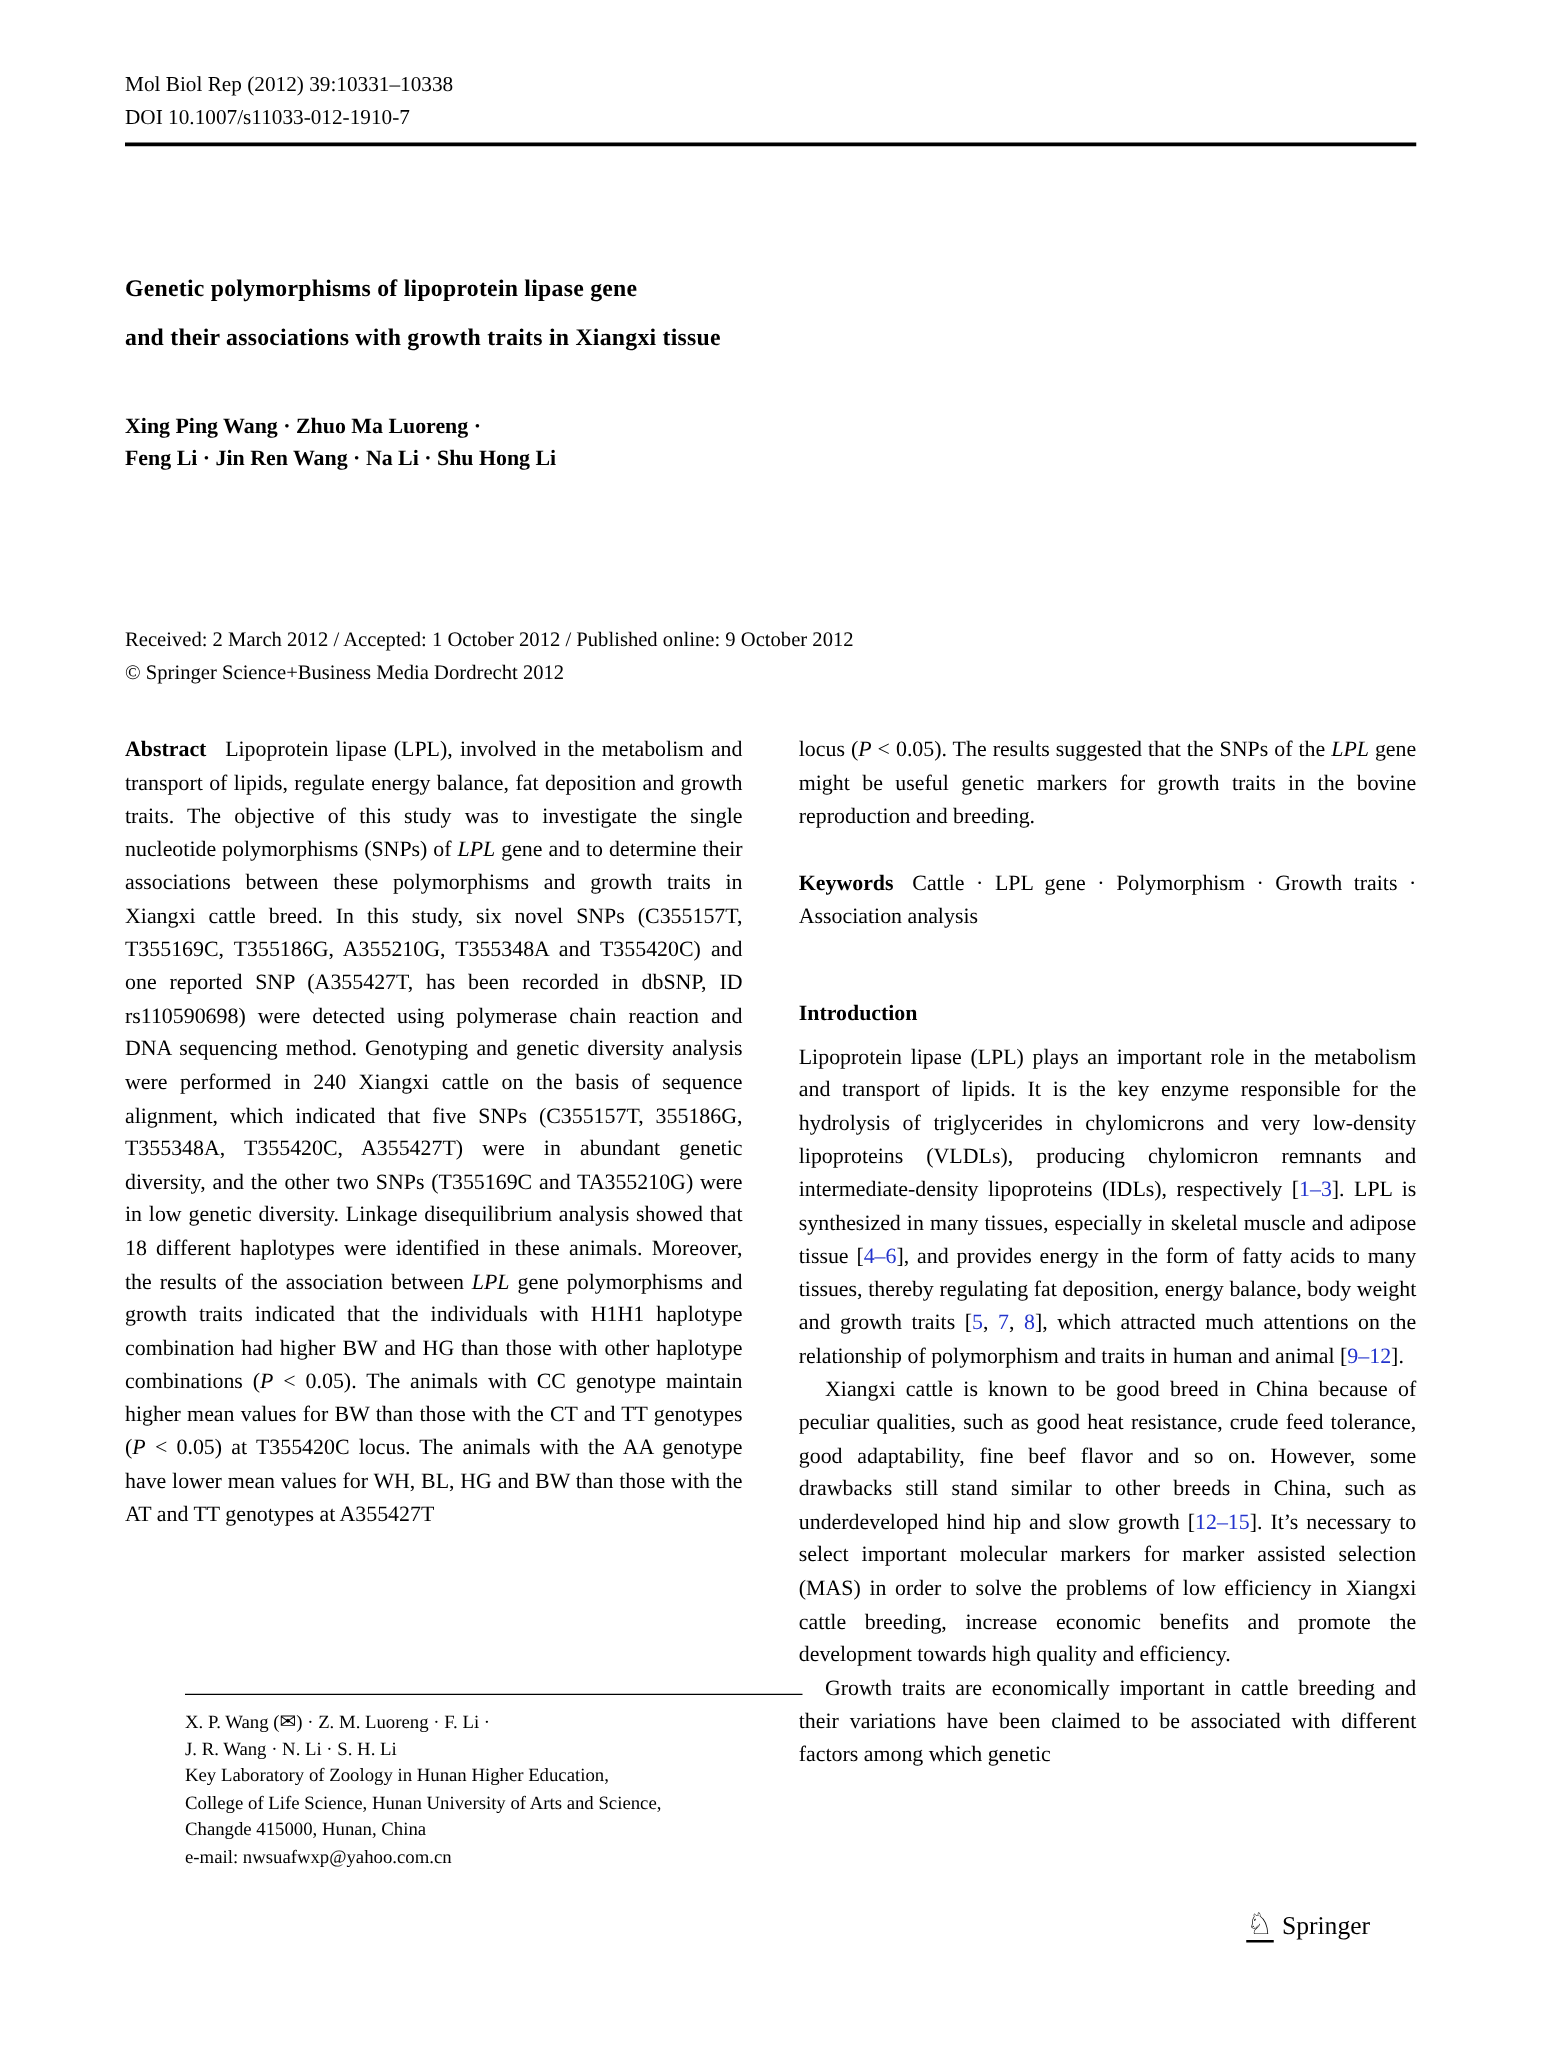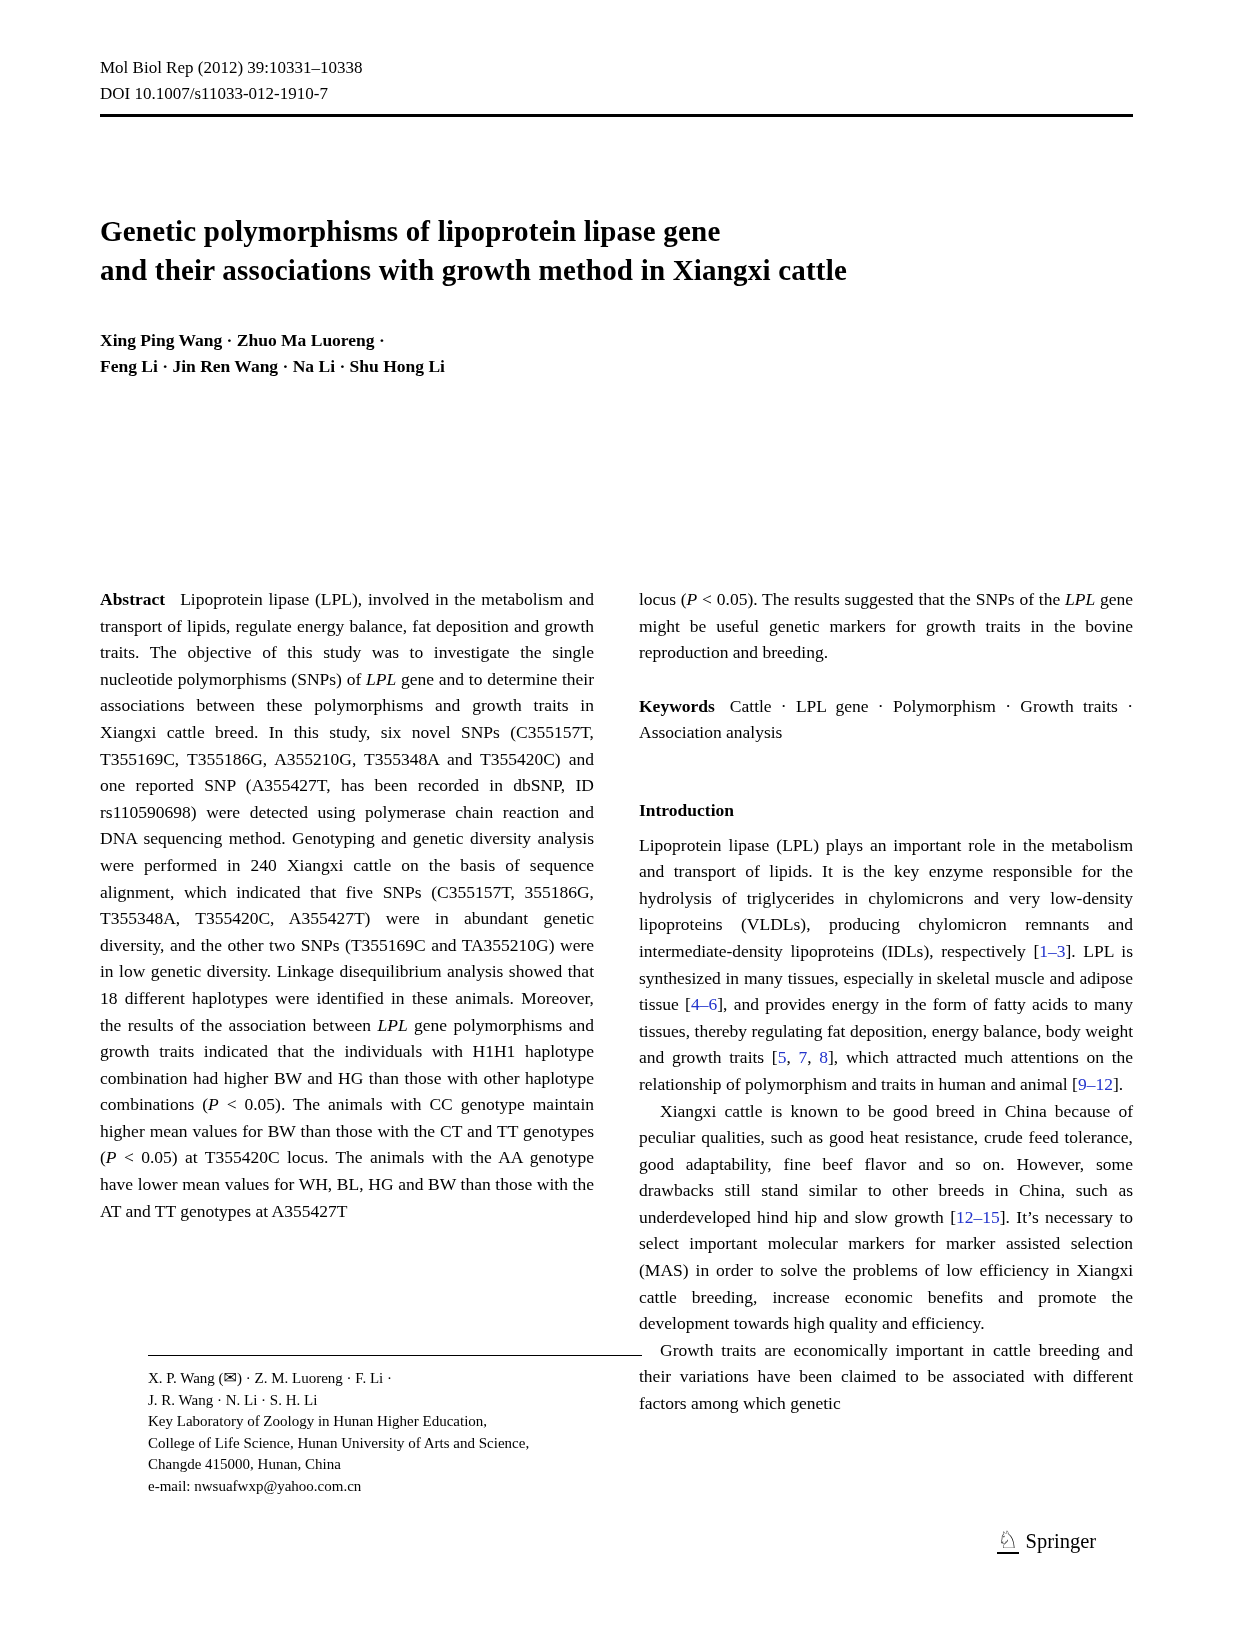--- a/index.html
+++ b/index.html
@@ -23,21 +23,21 @@
     left: 100px; top: 55px;
     font-size: 17px; line-height: 26px;
   }
   .header-rule {
     left: 100px; top: 114px;
     width: 1033px; height: 3px;
     background: #000000;
   }
   .paper-title {
     left: 100px; top: 212px;
-    font-size: 29px; font-weight: bold;
+    font-size: 19px; font-weight: bold;
     line-height: 39px;
     letter-spacing: 0.2px;
   }
   .authors {
     left: 100px; top: 327px;
     font-size: 17.5px; font-weight: bold;
     line-height: 26px;
   }
   .dates {
     left: 100px; top: 499px;
@@ -101,28 +101,32 @@
 
   <div class="abs journal-header">
     <div>Mol Biol Rep (2012) 39:10331–10338</div>
     <div>DOI 10.1007/s11033-012-1910-7</div>
   </div>
 
   <div class="abs header-rule"></div>
 
   <div class="abs paper-title">
     <div>Genetic polymorphisms of lipoprotein lipase gene</div>
-    <div>and their associations with growth method in Xiangxi cattle</div>
+    <div>and their associations with growth traits in Xiangxi tissue</div>
   </div>
 
   <div class="abs authors">
     <div>Xing Ping Wang · Zhuo Ma Luoreng ·</div>
     <div>Feng Li · Jin Ren Wang · Na Li · Shu Hong Li</div>
   </div>
 
+  <div class="abs dates">
+    <div>Received: 2 March 2012 / Accepted: 1 October 2012 / Published online: 9 October 2012</div>
+    <div>© Springer Science+Business Media Dordrecht 2012</div>
+  </div>
 
   <div class="abs col col-left">
     <div>
       <span class="run-in-label">Abstract</span><span><span>Lipoprotein lipase (LPL), involved in the metabolism and transport of lipids, regulate energy balance, fat deposition and growth traits. The objective of this study was to investigate the single nucleotide polymorphisms (SNPs) of </span><span class="seg-italic">LPL</span><span> gene and to determine their associations between these polymorphisms and growth traits in Xiangxi cattle breed. In this study, six novel SNPs (C355157T, T355169C, T355186G, A355210G, T355348A and T355420C) and one reported SNP (A355427T, has been recorded in dbSNP, ID rs110590698) were detected using polymerase chain reaction and DNA sequencing method. Genotyping and genetic diversity analysis were performed in 240 Xiangxi cattle on the basis of sequence alignment, which indicated that five SNPs (C355157T, 355186G, T355348A, T355420C, A355427T) were in abundant genetic diversity, and the other two SNPs (T355169C and TA355210G) were in low genetic diversity. Linkage disequilibrium analysis showed that 18 different haplotypes were identified in these animals. Moreover, the results of the association between </span><span class="seg-italic">LPL</span><span> gene polymorphisms and growth traits indicated that the individuals with H1H1 haplotype combination had higher BW and HG than those with other haplotype combinations (</span><span class="seg-italic">P</span><span> &lt; 0.05). The animals with CC genotype maintain higher mean values for BW than those with the CT and TT genotypes (</span><span class="seg-italic">P</span><span> &lt; 0.05) at T355420C locus. The animals with the AA genotype have lower mean values for WH, BL, HG and BW than those with the AT and TT genotypes at A355427T</span></span>
     </div>
   </div>
 
   <div class="abs col col-right">
     <div><span>locus (</span><span class="seg-italic">P</span><span> &lt; 0.05). The results suggested that the SNPs of the </span><span class="seg-italic">LPL</span><span> gene might be useful genetic markers for growth traits in the bovine reproduction and breeding.</span></div>
 

